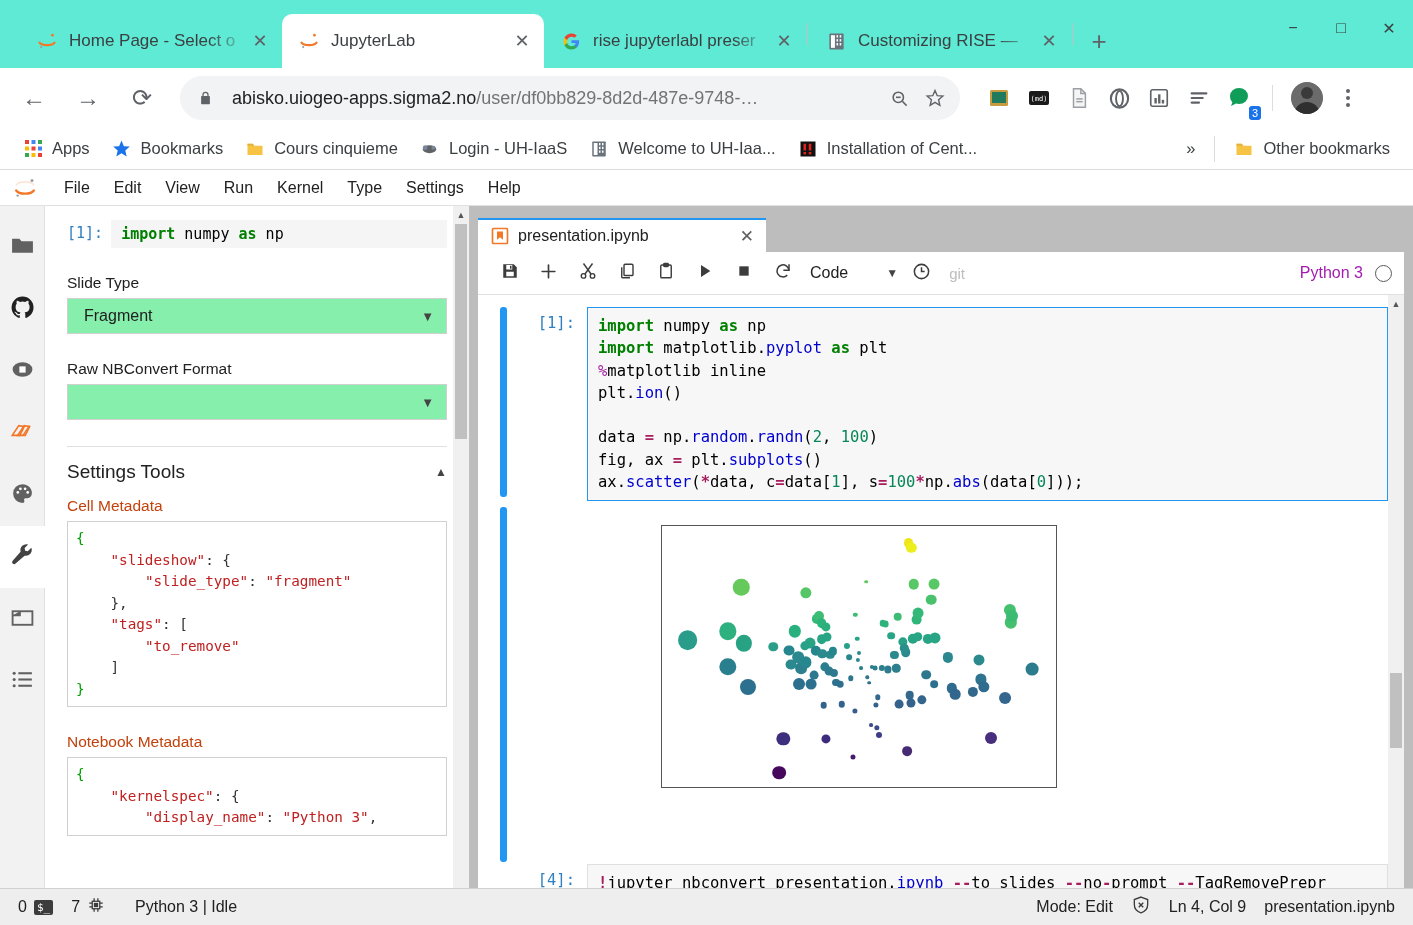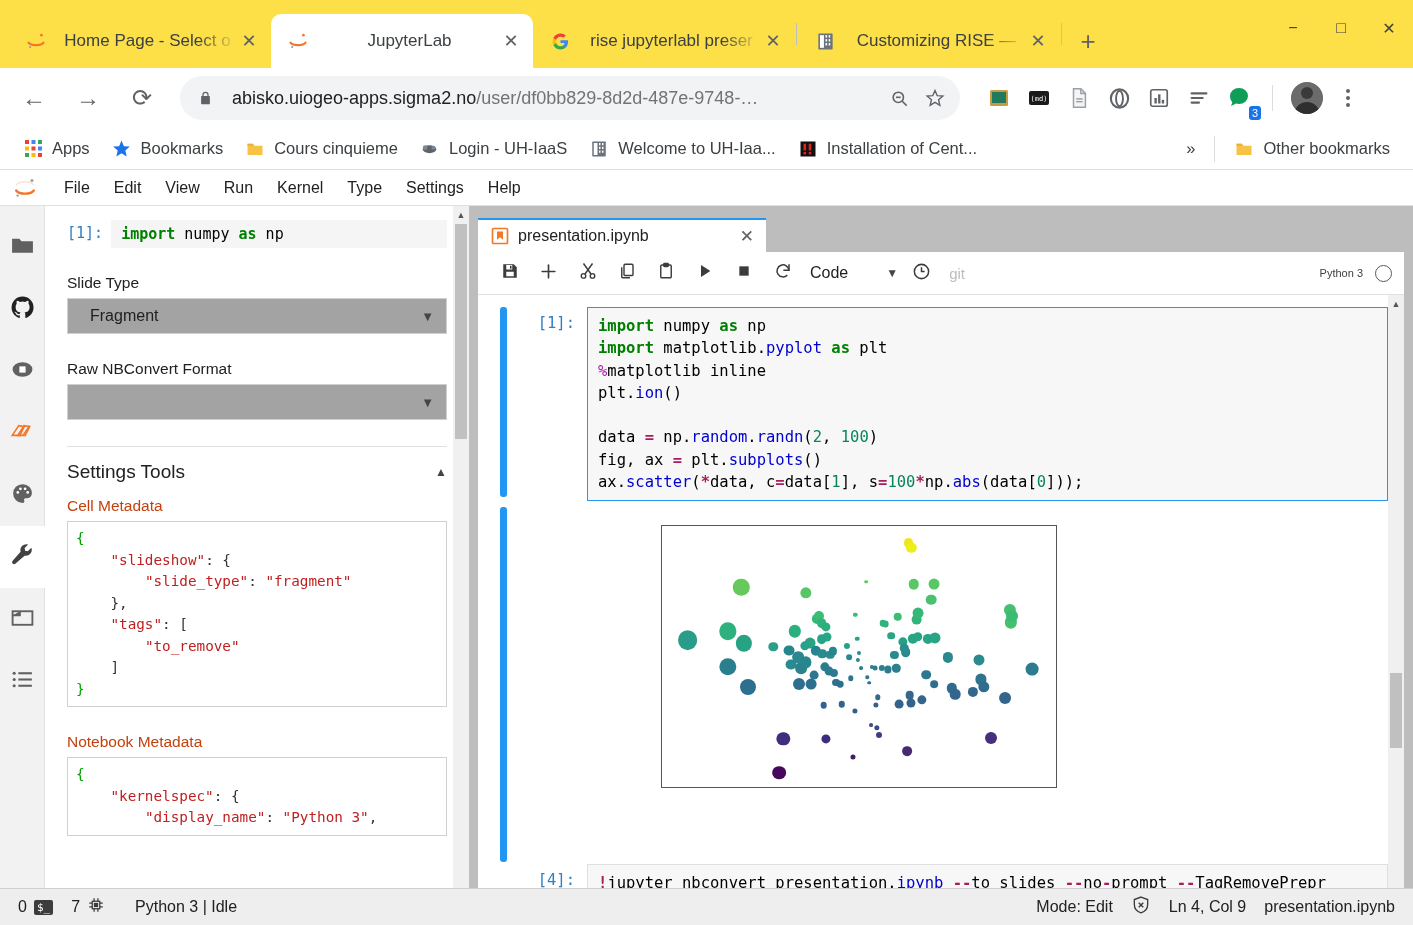--- a/index.html
+++ b/index.html
@@ -6,22 +6,22 @@
   html, body {
     width: 1413px; height: 925px;
     font-family: "Liberation Sans", sans-serif;
     background: #ffffff; overflow: hidden;
   }
 
   
   .browser { width: 1413px; height: 925px; position: relative; background:#dee1e6; }
 
   .tabstrip {
-    height: 68px; background: #fde047; position: relative;
-    display: flex; align-items: flex-end; padding-left: 9px; text-align: center;
+    height: 68px; background: #5eead4; position: relative;
+    display: flex; align-items: flex-end; padding-left: 20px;
   }
   .tab {
     height: 54px; width: 262px; display: flex; align-items: center;
     padding: 0 10px 0 16px; position: relative; border-radius: 10px 10px 0 0;
     font-size: 17px; color: #3c4043; flex: 0 0 auto;
   }
   .tab.active { background: #ffffff; }
   .tab.inactive { background: transparent; }
   .tab-favicon { width: 22px; height: 22px; flex: 0 0 auto; margin-right: 11px;
                  display:flex; align-items:center; justify-content:center; }
@@ -99,22 +99,22 @@
   .prompt-lbl { font-family:"DejaVu Sans Mono", monospace; font-size:15px; color:#307fc1; padding-top:4px;}
   .code-mini { flex:1 1 auto; background:#f5f5f5; padding:5px 10px;
                font-family:"DejaVu Sans Mono", monospace; font-size:15px; color:#000; }
   .kw { color:#008000; font-weight:bold; }
   .fn { color:#0000cf; }
   .num { color:#098658; }
   .op { color:#a71d5d; font-weight:bold; }
   .magic { color:#a626a4; }
   .field-label { font-size:15.5px; color:#212121; margin-bottom:6px; }
   .sel {
-    width:100%; height:36px; background:#a3a3a3; border:1px solid #d0d0d0;
-    display:flex; align-items:center; padding:0 22px; font-size:16px; color:#212121;
+    width:100%; height:36px; background:#86efac; border:1px solid #d0d0d0;
+    display:flex; align-items:center; padding:0 16px; font-size:16px; color:#212121;
     margin-bottom:26px; position:relative;
   }
   .sel .chev { position:absolute; right:12px; font-size:13px; color:#444; }
   .section-head { display:flex; align-items:center; justify-content:space-between;
                   border-top:1px solid #e0e0e0; padding-top:14px; margin-top:4px; margin-bottom:14px;}
   .section-title { font-size:19px; color:#212121; }
   .caret-up { font-size:12px; color:#444; }
   .meta-label { font-size:15.5px; color:#c2410c; margin-bottom:6px; }
   .meta-box { border:1px solid #d0d0d0; padding:6px 8px; margin-bottom:26px;
               font-family:"DejaVu Sans Mono", monospace; font-size:14.3px; line-height:21.5px;
@@ -145,21 +145,21 @@
               min-height:0; margin-right:9px; }
   .nb-toolbar { height:43px; display:flex; align-items:center; padding:0 12px;
                 border-bottom:1px solid #e0e0e0; gap:0px; }
   .tb-btn { width:39px; height:36px; display:flex; align-items:center; justify-content:center;
             color:#3c3c3c; }
   .tb-select { display:flex; align-items:center; gap:38px; font-size:16px; color:#212121;
                margin-left:8px; margin-right:4px; }
   .tb-select .chev { font-size:12px; color:#444; }
   .tb-git { font-size:15px; color:#bdbdbd; margin-left:8px; }
   .tb-spacer { flex:1 1 auto; }
-  .tb-kernel { font-size:11px; color:#404040; margin-right:12px; }
+  .tb-kernel { font-size:16px; color:#a21caf; margin-right:12px; }
   .kernel-dot { width:17px; height:17px; border-radius:50%; border:1.6px solid #5a5a5a; }
 
   .nb-content { flex:1 1 auto; position:relative; overflow:hidden; display:flex; }
   .nb-cells { flex:1 1 auto; padding:12px 0 0 0; overflow:hidden; min-width:0; }
   .cell { display:flex; margin-bottom:0px; position:relative; }
   .cell-bar { width:7px; background:#2196f3; border-radius:3px; margin-left:22px;
               flex:0 0 auto; }
   .cell-body { flex:1 1 auto; display:flex; padding-left:22px; min-width:0; }
   .cell-prompt { width:58px; flex:0 0 auto; font-family:"DejaVu Sans Mono", monospace;
                  font-size:15.5px; color:#307fc1; padding-top:7px; text-align:right;

